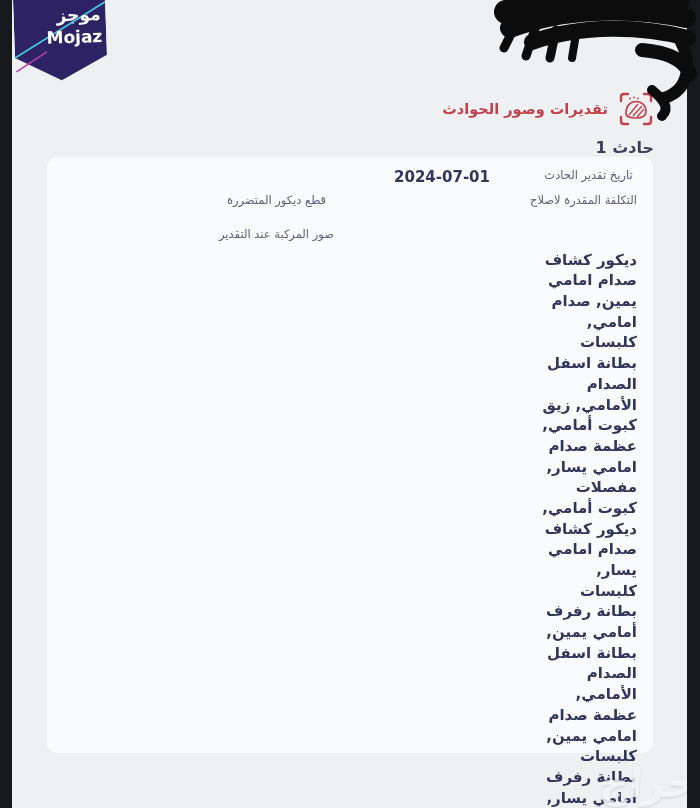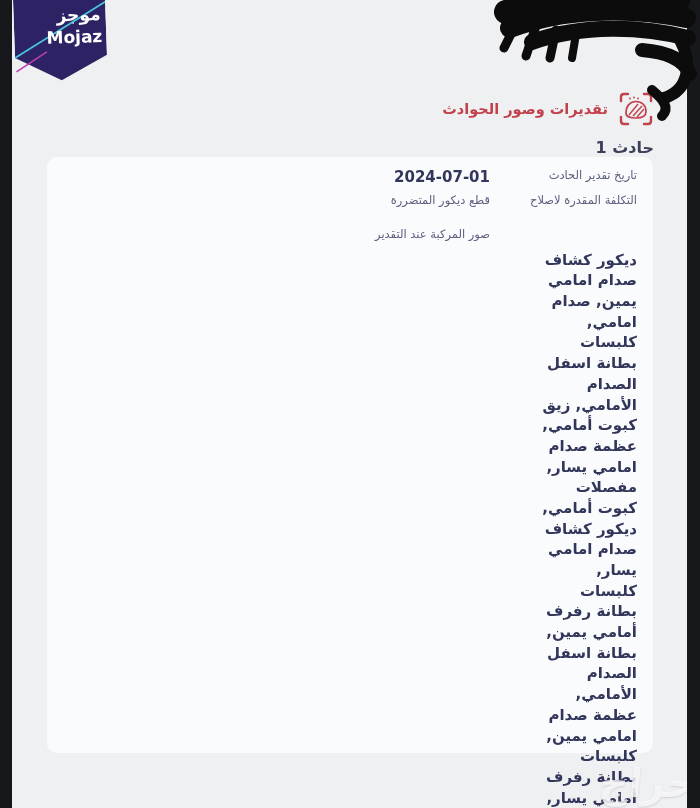--- a/index.html
+++ b/index.html
@@ -28,21 +28,21 @@
 
   
   .card{
     position:absolute;top:157px;left:47px;right:47px;height:596px;
     background:#fafbfc;border-radius:10px;padding:10px 8px 8px;box-sizing:border-box;z-index:5;
   }
   .info-grid{
     direction:rtl;display:grid;grid-template-columns:97px 1fr;column-gap:50px;row-gap:8px;
     padding:2px 8px 0;align-items:start;
   }
-  .lbl{color:#5b6080;font-size:11.5px;line-height:1.15;text-align:right;white-space:nowrap;}
+  .lbl{color:#5b6080;font-size:11.5px;line-height:1.15;text-align:center;white-space:nowrap;}
   .val{color:#32365a;font-size:15px;font-weight:bold;line-height:1.15;text-align:right;direction:rtl;}
   .label-stack .lbl + .lbl{margin-top:21px;}
   .val.parts{line-height:1.38;font-size:15px;}
 
   
   .photos{display:grid;grid-template-columns:repeat(4,1fr);gap:4px;margin-top:11px;direction:ltr;}
   .cell{height:143px;overflow:hidden;border-radius:1px;background:#9a9893;position:relative;}
   .cell svg{display:block;width:100%;height:100%;}
 
   .p2{background:

